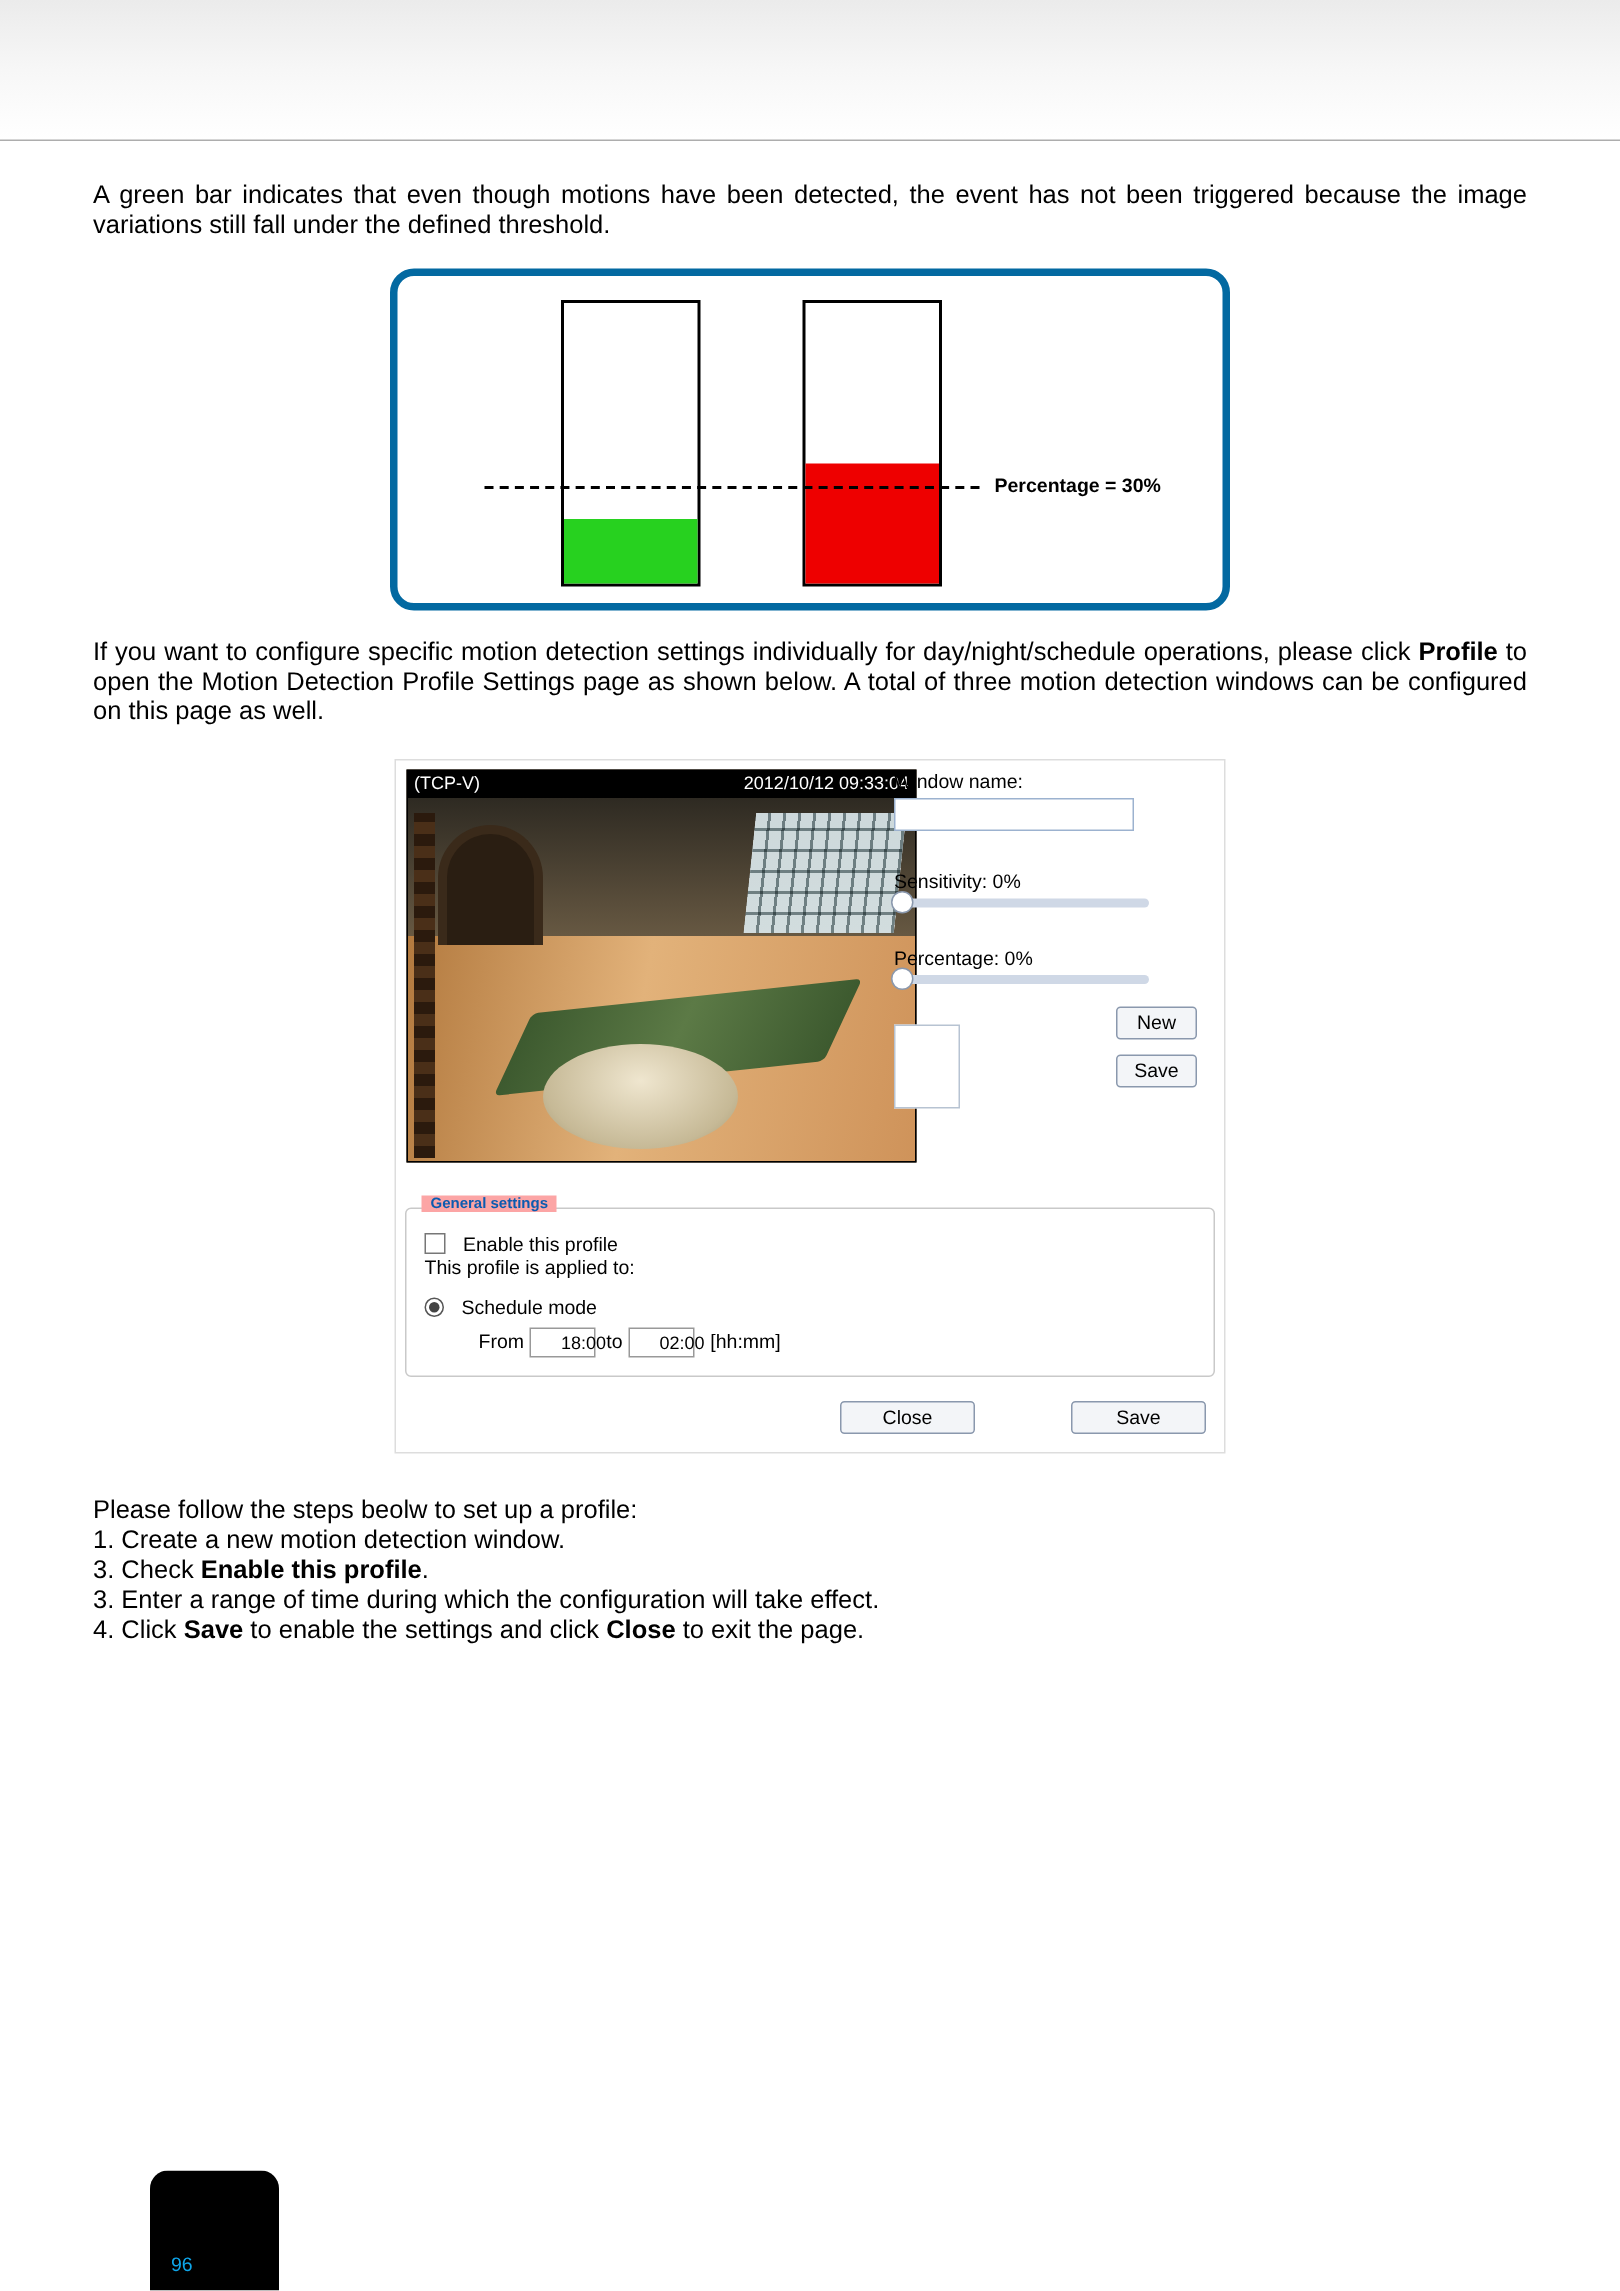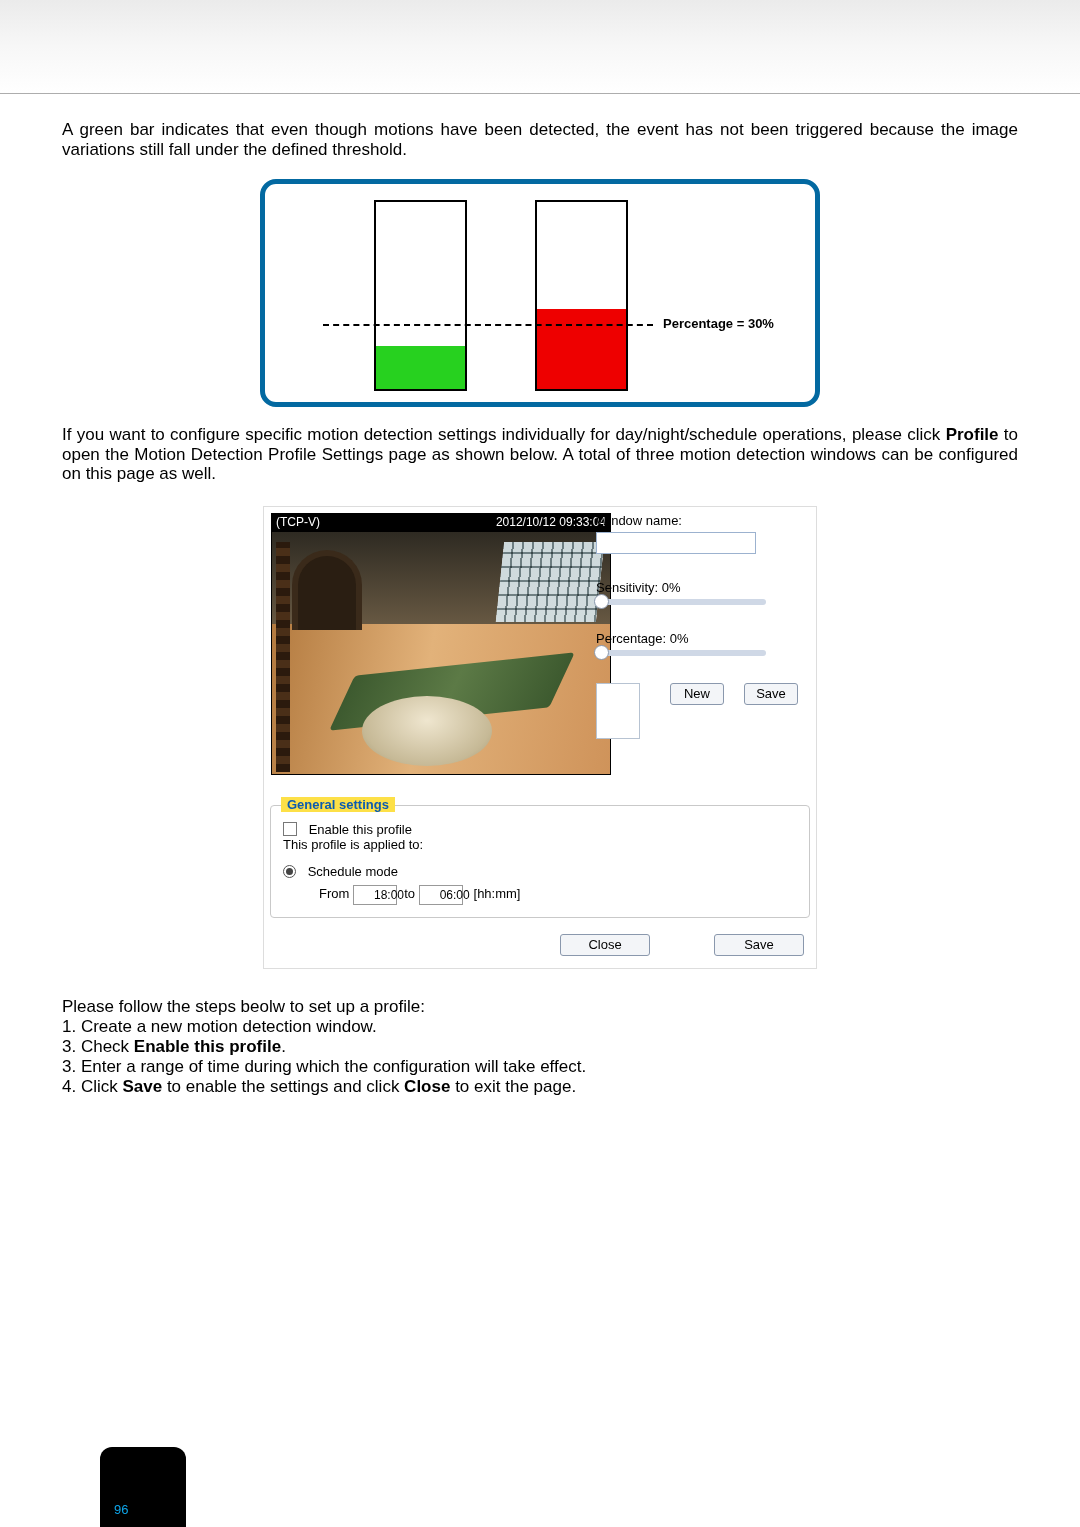--- a/index.html
+++ b/index.html
@@ -129,44 +129,44 @@
   }
   .slgroup { margin-top: 26px; }
   .slider {
     width: 170px; height: 6px; background:#cfd8e6; border-radius:3px;
     position: relative; margin-top: 4px;
   }
   .thumb {
     position:absolute; left:-2px; top:-5px; width:15px; height:15px;
     background:#fff; border:1px solid #8a98ad; border-radius:50%;
   }
-  .btns { position:absolute; right:18px; top:176px; display:flex; gap:20px; }
+  .btns { position:absolute; right:18px; top:164px; display:flex; gap:10px;flex-direction:column; }
   .btn {
     font-size:13px; width:54px; height:22px; line-height:20px; text-align:center;
     border:1px solid #8a98ad; border-radius:3px; background:#f3f5f8; cursor:pointer;
   }
   .emptybox { position:absolute; left:332px; top:176px; width:44px; height:56px;
     border:1px solid #b7c3d2; background:#fff; }
 
   .general-box {
     margin: 6px 6px 10px 6px;
     border: 1px solid #c9c9c9;
     border-radius: 4px;
     padding: 10px 12px 12px 12px;
     font-size: 13px;
     position: relative;
   }
   .general-title {
     position: absolute;
     top: -9px; left: 10px;
-    background: #fde047;
+    background: #fca5a5;
     padding: 0 6px;
     color: #0b5bb0;
     font-weight: bold;
-    font-size: 13px;
+    font-size: 10px;
   }
   .chk { width:14px; height:14px; border:1px solid #777; background:#fff; display:inline-block;
          vertical-align: -2px; margin-right: 8px; }
   .rad { width:13px; height:13px; border:1px solid #555; border-radius:50%; display:inline-block;
          vertical-align:-2px; margin-right:8px; position:relative; background:#fff; }
   .rad::after { content:""; position:absolute; left:2px; top:2px; width:7px; height:7px;
                 border-radius:50%; background:#444; }
   .time-row { margin:6px 0 0 36px; }
   .mini-in { width:44px; height:20px; border:1px solid #999; background:#fff;
              font-size:12px; text-align:left; padding:0 20px; display:inline-block;
@@ -275,21 +275,21 @@
         </div>
         <div style="">This profile is applied to:</div>
         <div style="margin-top:12px">
           <span class="rad"></span>
           <span>Schedule mode</span>
         </div>
         <div class="time-row">
           <span>From</span>
           <span class="mini-in">18:00</span>
           &nbsp;<span>to</span>
-          <span class="mini-in">06:00</span>
+          <span class="mini-in">02:00</span>
           &nbsp;&nbsp;<span>[hh:mm]</span>
         </div>
       </div>
 
       <div class="bottom-btns">
         <div class="btn">Close</div>
         <div class="btn">Save</div>
       </div>
     </div>
   </div>

